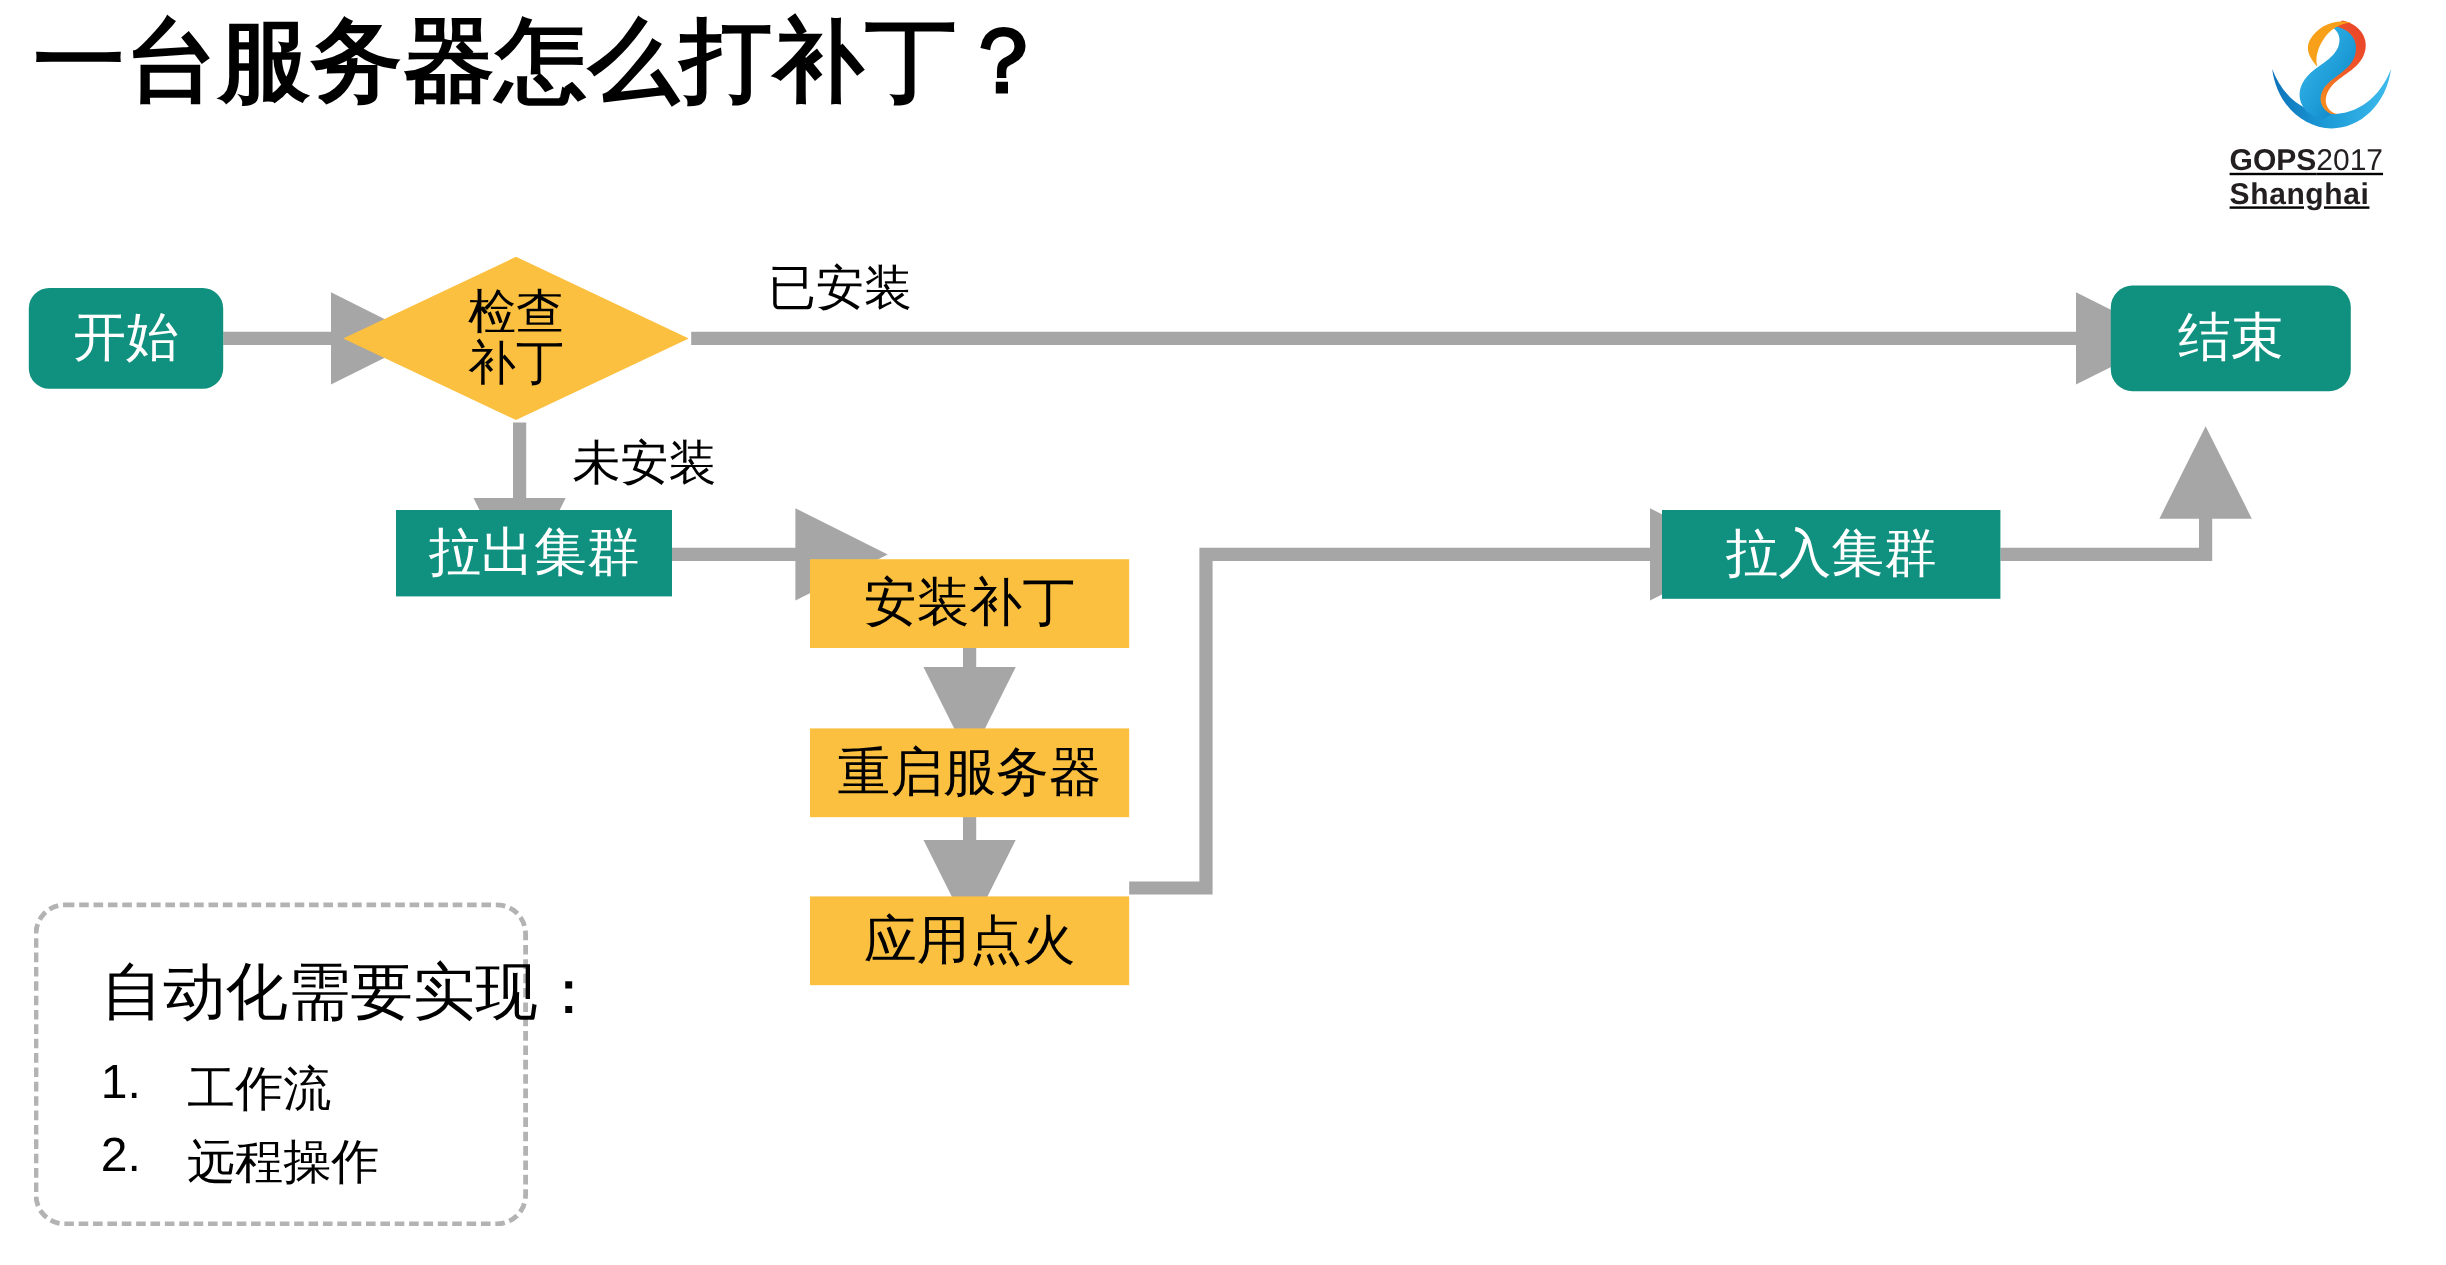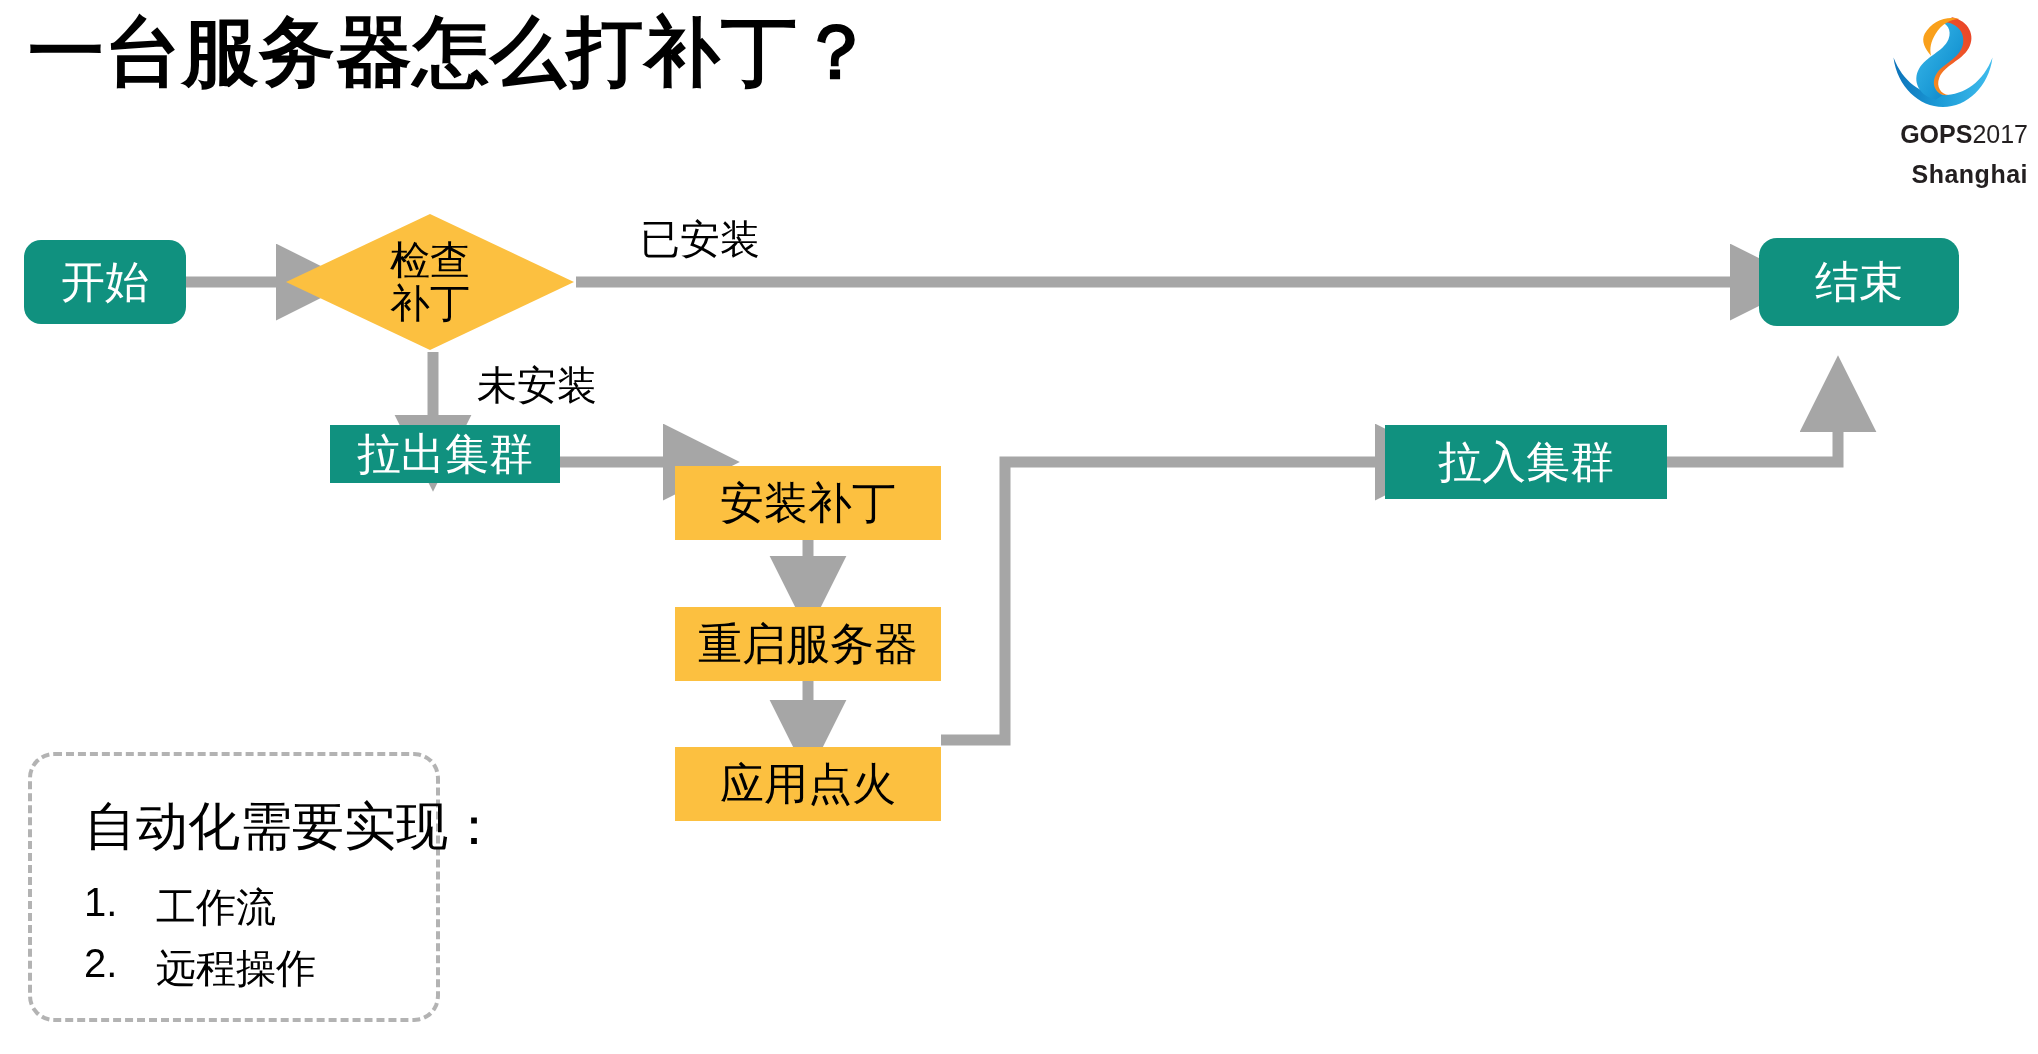--- a/index.html
+++ b/index.html
@@ -32,34 +32,34 @@
     white-space: nowrap;
   }
 
   
   #logo-block {
     position: absolute;
     left: 1858px;
     top: 8px;
     width: 170px;
     height: 180px;
-    text-align: right;
+    text-align: left;
+    text-decoration: underline;
   }
   #logo-mark {
     width: 110px;
     height: 110px;
     margin: 0 auto;
     display: block;
   }
   .logo-text {
     font-family: "Liberation Sans", "DejaVu Sans", sans-serif;
     color: #231f20;
     line-height: 1.12;
     white-space: nowrap;
-    margin-top: 12px;
   }
   #logo-line1 {
     font-size: 25px;
     margin-top: 2px;
   }
   #logo-line1 .bold { font-weight: bold; }
   #logo-line2 {
     font-size: 25px;
     font-weight: bold;
     letter-spacing: 0.5px;
@@ -237,21 +237,21 @@
     <div class="diamond-label">
       <span>检查</span>
       <span>补丁</span>
     </div>
   </div>
 
   <div class="node node-teal node-round" style="left:1759px; top:238px; width:200px; height:88px;">
     <span>结束</span>
   </div>
 
-  <div class="node node-teal" style="left:330px; top:425px; width:230px; height:58px;">
+  <div class="node node-teal" style="left:330px; top:425px; width:230px; height:72px;">
     <span>拉出集群</span>
   </div>
 
   <div class="node node-orange" style="left:675px; top:425px; width:266px; height:74px;">
     <span>安装补丁</span>
   </div>
 
   <div class="node node-teal" style="left:1385px; top:425px; width:282px; height:74px;">
     <span>拉入集群</span>
   </div>

